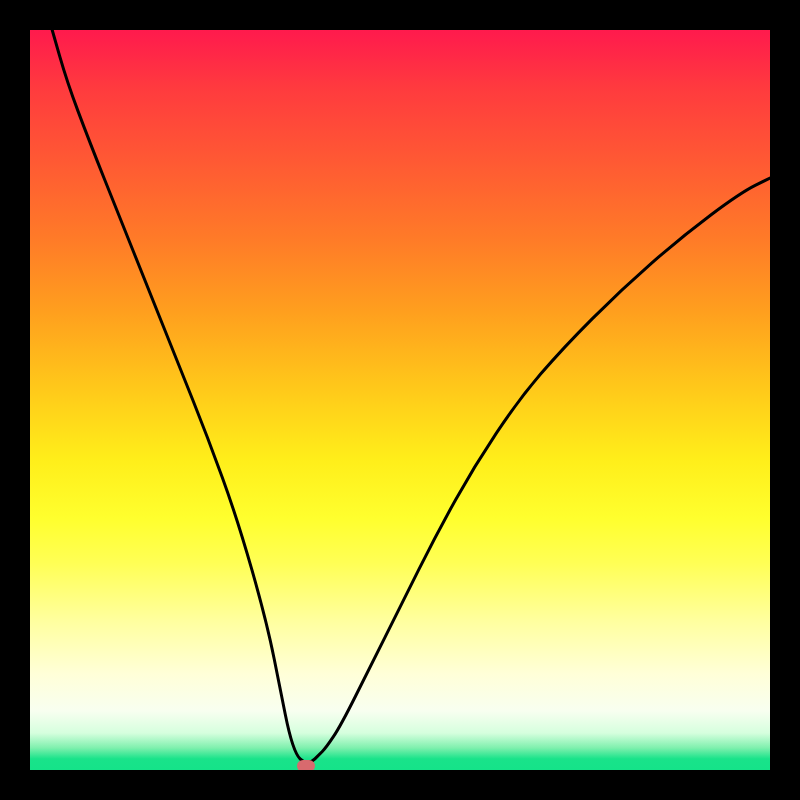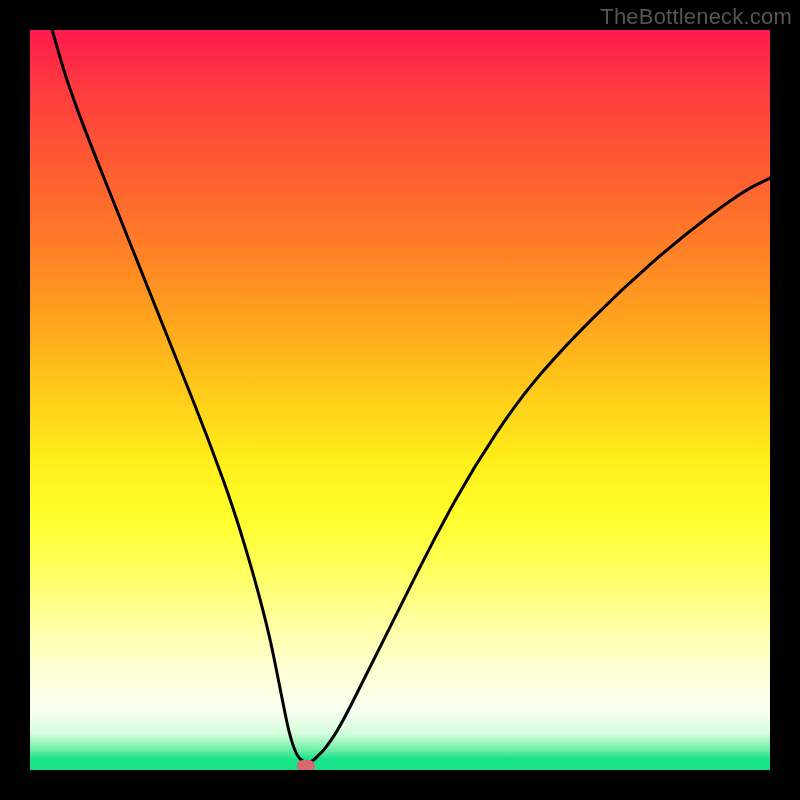--- a/index.html
+++ b/index.html
@@ -66,21 +66,20 @@
     height: 12px;
     border-radius: 6px;
     background: #d86a6e;
     transform: translate(-50%, -50%);
   }
 </style>
 </head>
 <body>
 
 <div class="frame">
-  <div class="watermark">TheBottleneck.com</div>
 
   <div class="plot-area">
     <svg class="curve" viewBox="0 0 740 740" preserveAspectRatio="none">
       <path id="curve-path" fill="none" stroke="#000" stroke-width="3" stroke-linecap="round" stroke-linejoin="round" d="M 22.2 0 Q 22.2 0 29.6 25.899999999999977 Q 37 51.799999999999955 48.1 81.39999999999998 Q 59.2 111 74 148 Q 88.8 185 103.6 222 Q 118.4 259 133.2 296 Q 148 332.99999999999994 162.8 370 Q 177.6 407 192.4 447.7 Q 207.20000000000002 488.4 222 540.2 Q 236.8 592 244.20000000000002 629 Q 251.60000000000002 666 255.3 684.5 Q 259 703 262.7 714.1 Q 266.4 725.2 270.1 728.9000000000001 Q 273.8 732.6 277.5 732.6 Q 281.2 732.6 284.9 728.9000000000001 Q 288.6 725.2 292.3 721.5 Q 296 717.8 303.4 706.7 Q 310.8 695.6 325.6 666 Q 340.40000000000003 636.4 355.20000000000005 606.8 Q 370 577.2 388.5 540.2 Q 407.00000000000006 503.2 425.5 469.9 Q 444 436.6 466.20000000000005 403.3 Q 488.40000000000003 370 510.6 344.1 Q 532.8 318.20000000000005 562.4 288.6 Q 592 259 621.6 233.10000000000002 Q 651.2 207.20000000000005 680.8 185 Q 710.4 162.79999999999995 725.2 155.39999999999998 T 740 148"></path>
     </svg>
     <div class="marker" id="marker" style="left: 276.02px; top: 735.56px;"></div>
   </div>
 </div>
 
 </body></html>

